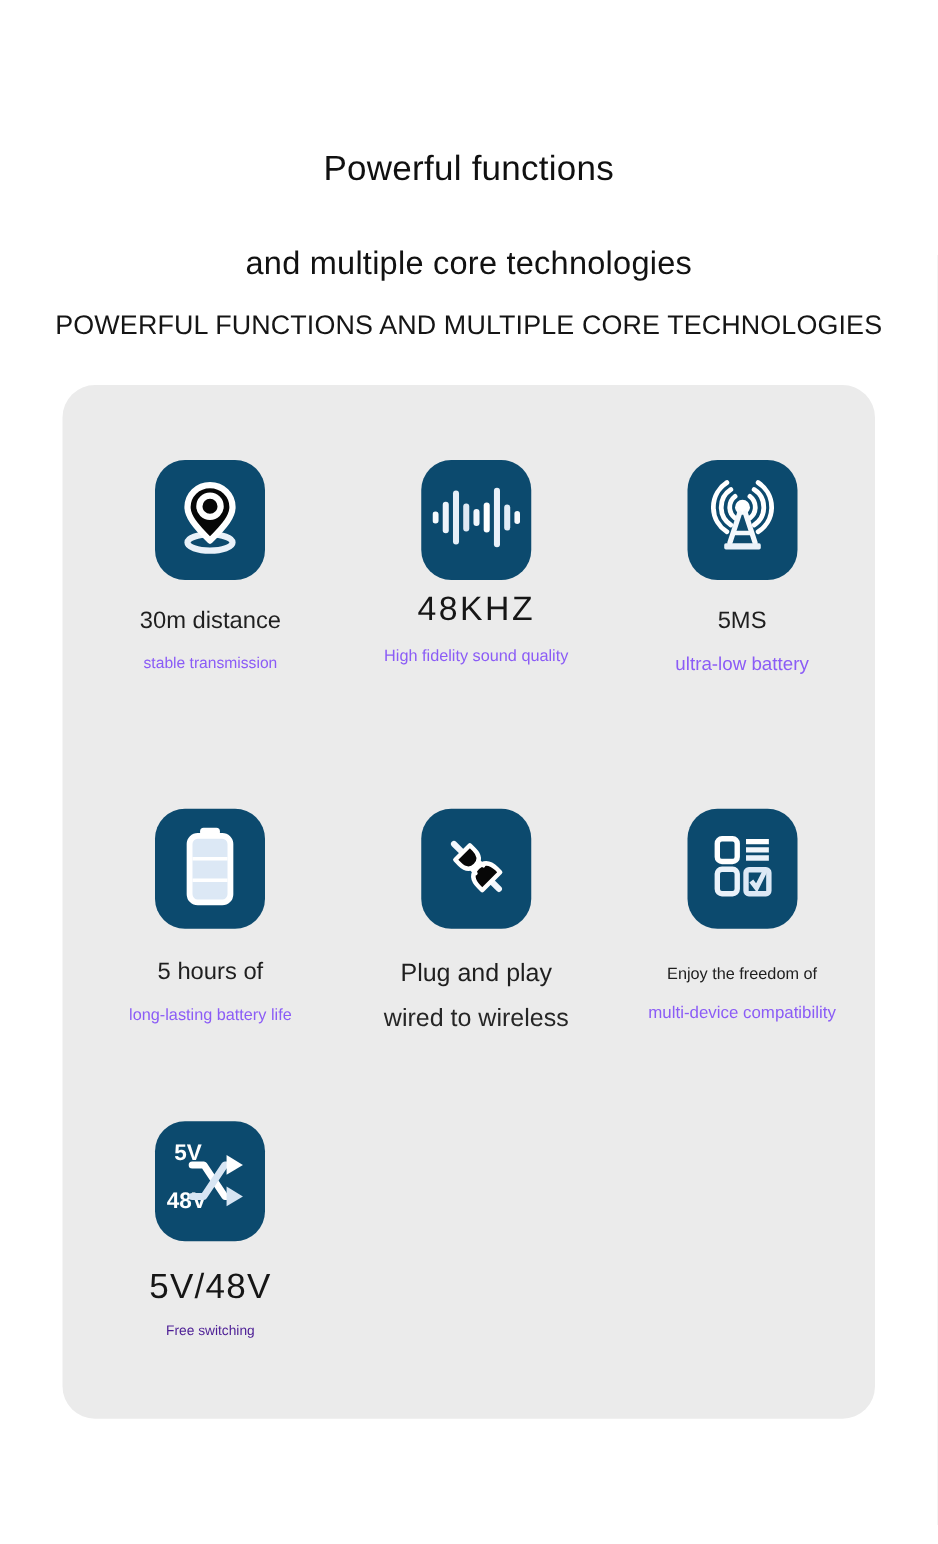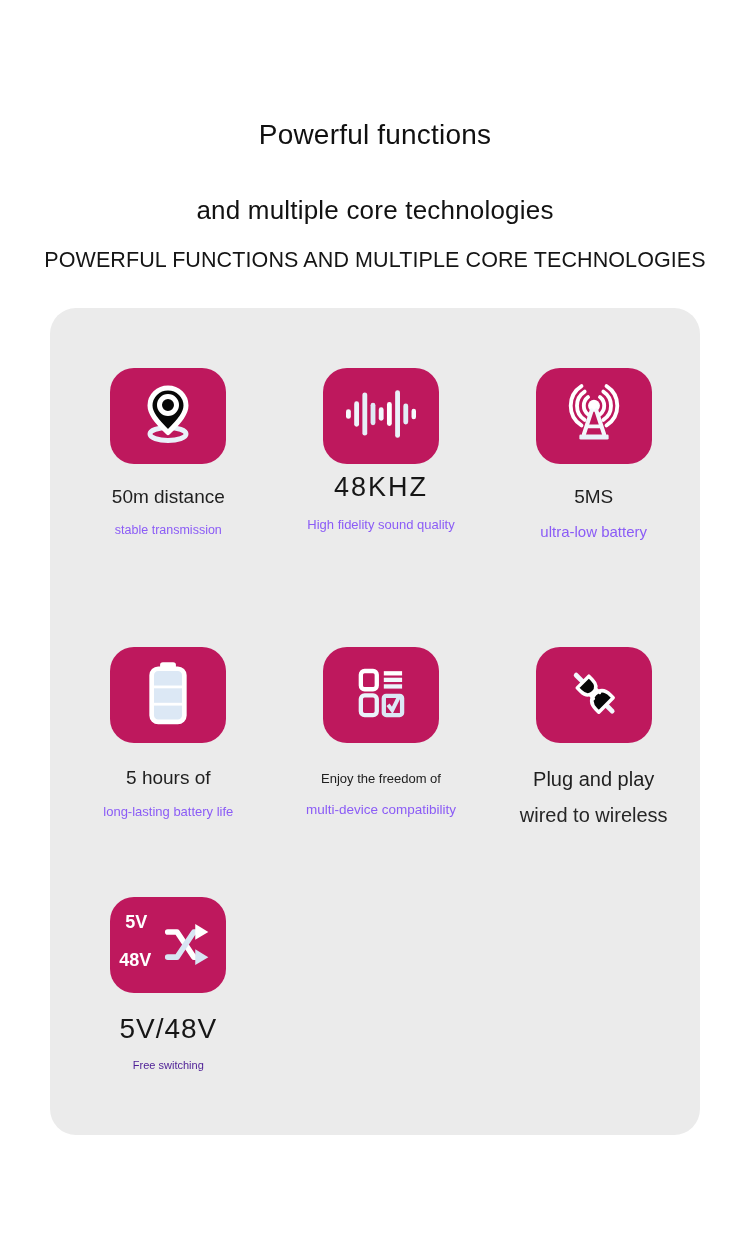--- a/index.html
+++ b/index.html
@@ -19,21 +19,21 @@
   .panel{
     position:absolute;left:50px;top:308px;width:650px;height:827px;
     background:#ebebeb;border-radius:26px;
   }
   .row{display:grid;grid-template-columns:repeat(3,1fr);padding-left:12px;}
   .row1{margin-top:60px;}
   .row2{margin-top:106px;}
   .row3{margin-top:70px;}
   .feature{display:flex;flex-direction:column;align-items:center;text-align:center;}
   .tile{
-    width:116px;height:96px;background:#be185d;border-radius:24px;
+    width:88px;height:96px;background:#0c4a6e;border-radius:24px;
     display:flex;align-items:center;justify-content:center;
     position:relative;flex:0 0 auto;
   }
   .f-title{margin-top:22px;font-size:19px;line-height:22px;color:#1f1f1f;}
   .f-sub{margin-top:15px;font-size:13px;line-height:16px;color:#8b5cf6;}
   
   .t-xl{font-size:27px;line-height:30px;letter-spacing:2px;margin-top:8px;color:#161616;}
   .t-row2{margin-top:24px;}
   .t-plug{font-size:20px;line-height:24px;margin-top:24px;}
   .s-plug{font-size:20px;line-height:24px;margin-top:12px;color:#262626;}
@@ -62,21 +62,21 @@
     <div class="feature">
       <div class="tile">
         <span>
           <svg width="68" height="64" viewBox="0 0 68 64">
             <ellipse cx="34" cy="52" rx="18" ry="6.5" fill="none" stroke="#e9f1f9" stroke-width="5"></ellipse>
             <path d="M34 6 C24 6 16 13.8 16 23.6 C16 31 21.5 38.2 34 50.5 C46.5 38.2 52 31 52 23.6 C52 13.8 44 6 34 6 Z" fill="#070707" stroke="#ffffff" stroke-width="5" stroke-linejoin="round"></path>
             <circle cx="34" cy="23" r="8.5" fill="none" stroke="#ffffff" stroke-width="5"></circle>
           </svg>
         </span>
       </div>
-      <div class="f-title">50m distance</div>
+      <div class="f-title">30m distance</div>
       <div class="f-sub s-sm">stable transmission</div>
     </div>
 
     <div class="feature">
       <div class="tile">
         <span>
           <svg width="70" height="56" viewBox="0 0 94 72">
             <rect x="0" y="29.5" width="6.5" height="13" rx="3.2" fill="#f6fafd"></rect>
             <rect x="11" y="19" width="6.5" height="34" rx="3.2" fill="#eef4fb"></rect>
             <rect x="22" y="7" width="6.5" height="58" rx="3.2" fill="#e7eff8"></rect>
@@ -133,53 +133,53 @@
           </svg>
         </span>
       </div>
       <div class="f-title t-row2">5 hours of</div>
       <div class="f-sub">long-lasting battery life</div>
     </div>
 
     <div class="feature">
       <div class="tile">
         <span>
-          <svg width="60" height="62" viewBox="0 0 64 64">
-            <rect x="10.5" y="8.5" width="17" height="19.5" rx="4" fill="none" stroke="#ffffff" stroke-width="4.6"></rect>
-            <line x1="35" y1="11" x2="54.5" y2="11" stroke="#ffffff" stroke-width="4.6"></line>
-            <line x1="35" y1="18" x2="54.5" y2="18" stroke="#f2f7fc" stroke-width="4.6"></line>
-            <line x1="35" y1="25" x2="54.5" y2="25" stroke="#eaf2fa" stroke-width="4.6"></line>
-            <rect x="10.5" y="34.5" width="17" height="21" rx="4" fill="none" stroke="#eaf2fa" stroke-width="4.6"></rect>
-            <rect x="35" y="35" width="19.5" height="20.5" rx="2.5" fill="none" stroke="#dce8f5" stroke-width="4.6"></rect>
-            <path d="M39.5 44.5 L44 50.5 L51 36.5" fill="none" stroke="#dde9f6" stroke-width="4.2"></path>
-          </svg>
-        </span>
-      </div>
-      <div class="f-title t-sm">Enjoy the freedom of</div>
-      <div class="f-sub" style="font-size:13.5px">multi-device compatibility</div>
-    </div>
-
-    <div class="feature">
-      <div class="tile">
-        <span>
           <svg width="62" height="62" viewBox="0 0 64 64">
             <g transform="rotate(45 32 32)">
               <line x1="6" y1="32" x2="15" y2="32" stroke="#f2f7fc" stroke-width="5" stroke-linecap="round"></line>
               <line x1="50" y1="32" x2="58.5" y2="32" stroke="#f2f7fc" stroke-width="5" stroke-linecap="round"></line>
               <path d="M16 23.5 h5 q10 0 10 8.5 t-10 8.5 h-5 z" fill="#070707" stroke="#ffffff" stroke-width="3.6" stroke-linejoin="round"></path>
               <path d="M49.5 21.5 h-4 q-12 0 -12 10.5 t12 10.5 h4 z" fill="#070707" stroke="#ffffff" stroke-width="3.6" stroke-linejoin="round"></path>
               <line x1="31.5" y1="27.5" x2="36" y2="27.5" stroke="#ffffff" stroke-width="3" stroke-linecap="round"></line>
               <line x1="31.5" y1="36.5" x2="36" y2="36.5" stroke="#ffffff" stroke-width="3" stroke-linecap="round"></line>
             </g>
           </svg>
         </span>
       </div>
       <div class="f-title t-plug">Plug and play</div>
       <div class="f-sub s-plug">wired to wireless</div>
     </div>
+
+    <div class="feature">
+      <div class="tile">
+        <span>
+          <svg width="60" height="62" viewBox="0 0 64 64">
+            <rect x="10.5" y="8.5" width="17" height="19.5" rx="4" fill="none" stroke="#ffffff" stroke-width="4.6"></rect>
+            <line x1="35" y1="11" x2="54.5" y2="11" stroke="#ffffff" stroke-width="4.6"></line>
+            <line x1="35" y1="18" x2="54.5" y2="18" stroke="#f2f7fc" stroke-width="4.6"></line>
+            <line x1="35" y1="25" x2="54.5" y2="25" stroke="#eaf2fa" stroke-width="4.6"></line>
+            <rect x="10.5" y="34.5" width="17" height="21" rx="4" fill="none" stroke="#eaf2fa" stroke-width="4.6"></rect>
+            <rect x="35" y="35" width="19.5" height="20.5" rx="2.5" fill="none" stroke="#dce8f5" stroke-width="4.6"></rect>
+            <path d="M39.5 44.5 L44 50.5 L51 36.5" fill="none" stroke="#dde9f6" stroke-width="4.2"></path>
+          </svg>
+        </span>
+      </div>
+      <div class="f-title t-sm">Enjoy the freedom of</div>
+      <div class="f-sub" style="font-size:13.5px">multi-device compatibility</div>
+    </div>
   </div>
 
   <div class="row row3">
 
     <div class="feature">
       <div class="tile">
         <span class="v-label v-top">5V</span>
         <span class="v-label v-bottom">48V</span>
         <span class="v-arrows">
           <svg width="56" height="54" viewBox="0 0 60 56">

